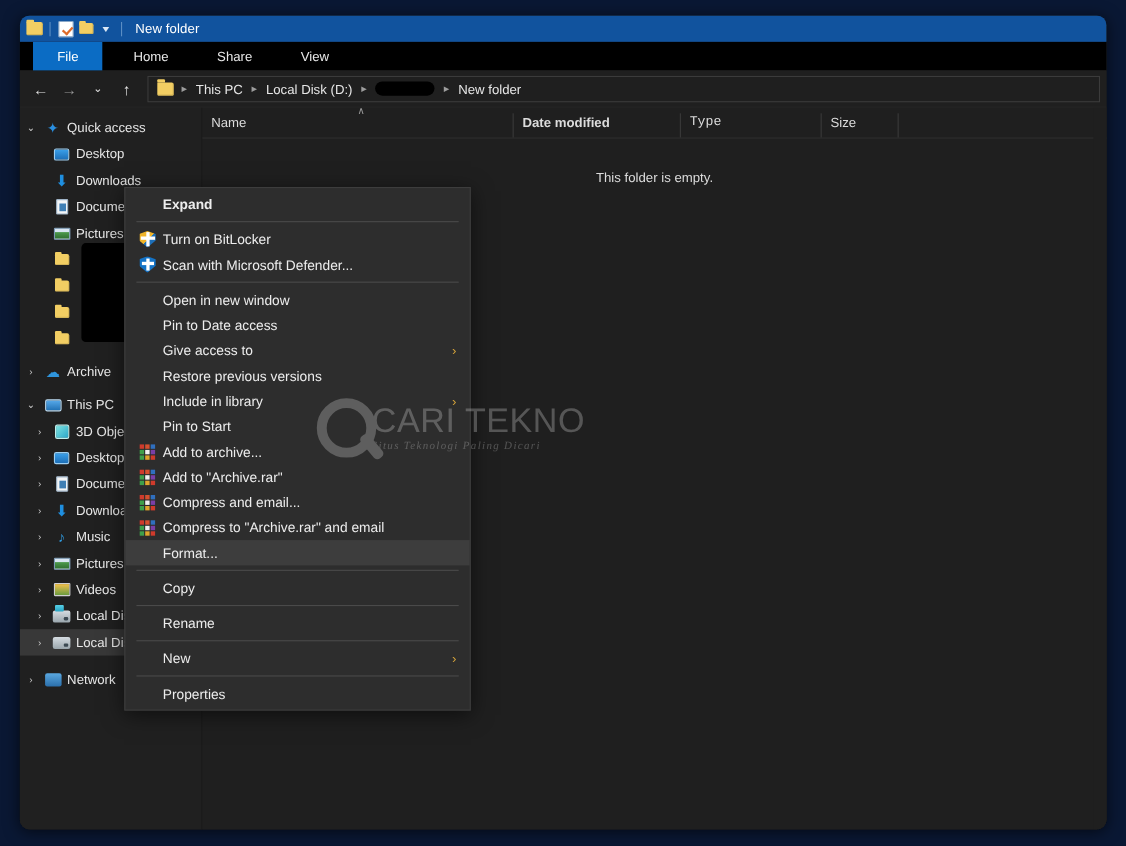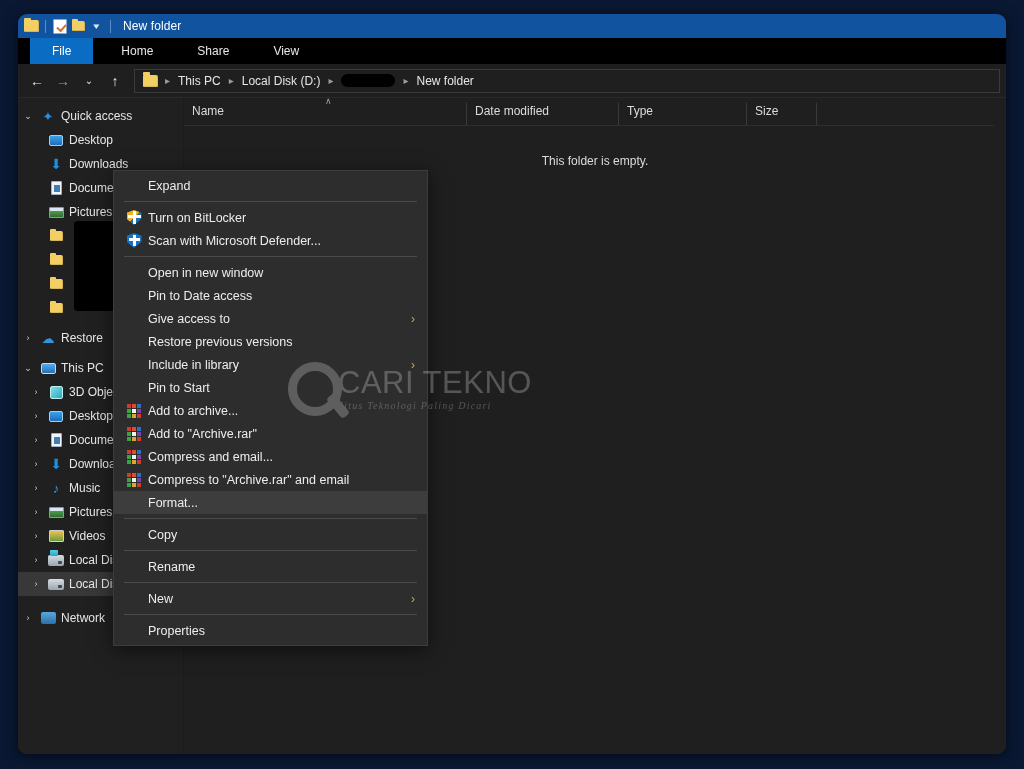--- a/index.html
+++ b/index.html
@@ -334,21 +334,21 @@
   .ctxitem {
     height: 23px;
     display: flex;
     align-items: center;
     color: #ededed;
     font-size: 12.5px;
     padding-left: 8px;
     position: relative;
     white-space: nowrap;
   }
-  .ctxitem.bold { font-weight: normal; align-items: center; }
+  .ctxitem.bold { font-weight: bold; align-items: center; }
   .ctxitem.hl { background: #3d3d3d; }
   .ctxicon {
     width: 24px; flex: 0 0 24px;
     display: flex; align-items: center; justify-content: center;
   }
   .ctxlabel { padding-left: 2px; }
   .ctxarrow {
     position: absolute; right: 12px;
     color: #d6a43a;
     font-size: 12px;
@@ -581,21 +581,21 @@
           <span class="tree-label"></span>
         </div>
 
         <div class="redact-bar" style="left:56px; top:123px; width:60px; height:90px;"></div>
 
         <div class="tree-row" style="margin-top:6px;">
           <span class="twisty">›</span>
           <span class="tree-ico">
               <span class="ico-cloud">☁</span>
             </span>
-          <span class="tree-label">Restore</span>
+          <span class="tree-label">Archive</span>
         </div>
 
         <div class="tree-row" style="margin-top:6px;">
           <span class="twisty">⌄</span>
           <span class="tree-ico">
               <span class="ico-pc"></span>
             </span>
           <span class="tree-label">This PC</span>
         </div>
 
@@ -671,24 +671,24 @@
           <span class="tree-label">Network</span>
         </div>
       </div>
 
       <div class="listpane">
         <div class="col-head">
           <div class="col" style="width:282px;">
             <span>Name</span>
             <span class="sort-caret">∧</span>
           </div>
-          <div class="col" style="width:152px;">
+          <div class="col" style="width:152px;font-weight:bold;">
             <span>Date modified</span>
           </div>
-          <div class="col" style="width:128px;">
+          <div class="col" style="width:128px;font-family:Liberation Mono, monospace;">
             <span>Type</span>
           </div>
           <div class="col" style="width:70px;">
             <span>Size</span>
           </div>
           <div class="col" style="width:60px;"></div>
         </div>
 
         <div class="empty-wrap">
           <div class="empty-msg">This folder is empty.</div>

